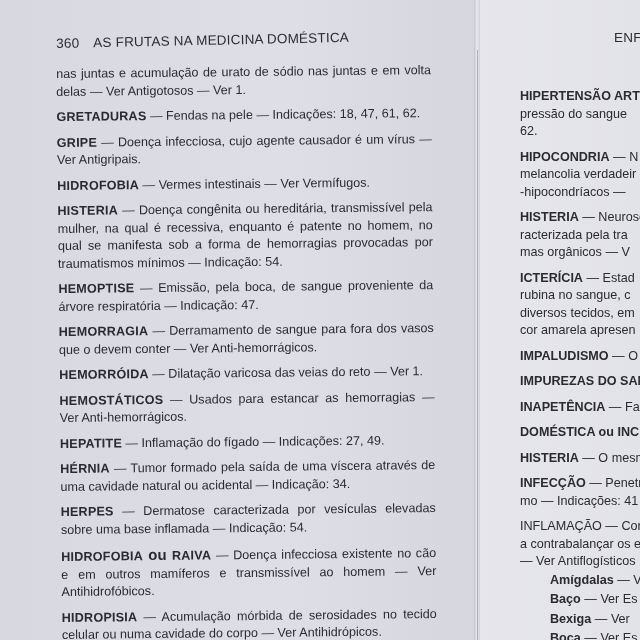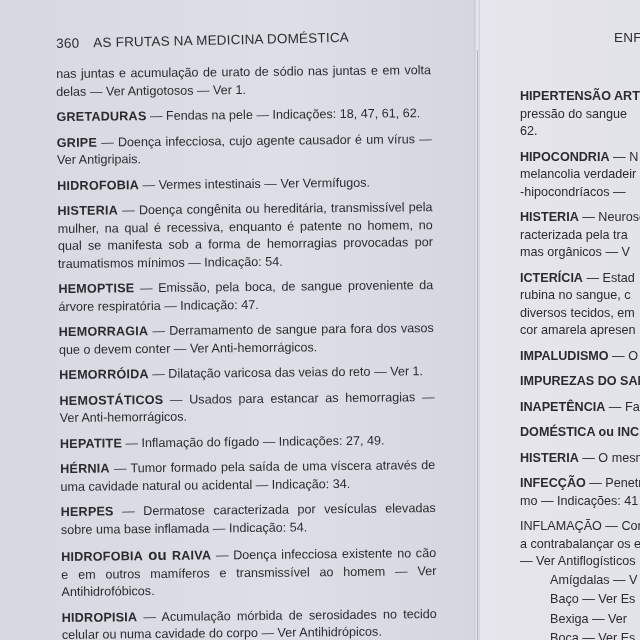--- a/index.html
+++ b/index.html
@@ -15,21 +15,21 @@
   .edge-line{position:absolute;left:477px;top:50px;width:1px;height:590px;background:#b8b0bb;}
   .running-head{position:absolute;font-size:13.5px;letter-spacing:0.2px;color:#2c2c32;}
   .lh .pg{margin-right:14px;}
   .col{position:absolute;font-size:12.6px;line-height:17.5px;text-align:justify;}
   .left-col{left:56px;top:66px;width:375px;transform:rotate(-0.6deg);transform-origin:left top;}
   .right-col{left:520px;top:88px;width:230px;text-align:left;white-space:nowrap;}
   .entry{margin:0 0 8px 0;}
   .entry .term{font-weight:bold;letter-spacing:0.2px;}
   .entry .ou{font-weight:bold;font-size:15px;}
   .sub{padding-left:30px;margin:0;line-height:19.5px;}
-  .sub .term{font-weight:normal;}
+  .sub .term{font-weight:bold;}
 </style>
 </head>
 <body>
 
 <div class="page-left"></div>
 <div class="gutter"></div>
 <div class="page-right"></div>
 <div class="edge-line"></div>
 
 <div class="running-head lh" style="left:56px;top:36px;transform:rotate(-1.2deg);transform-origin:left top;">

